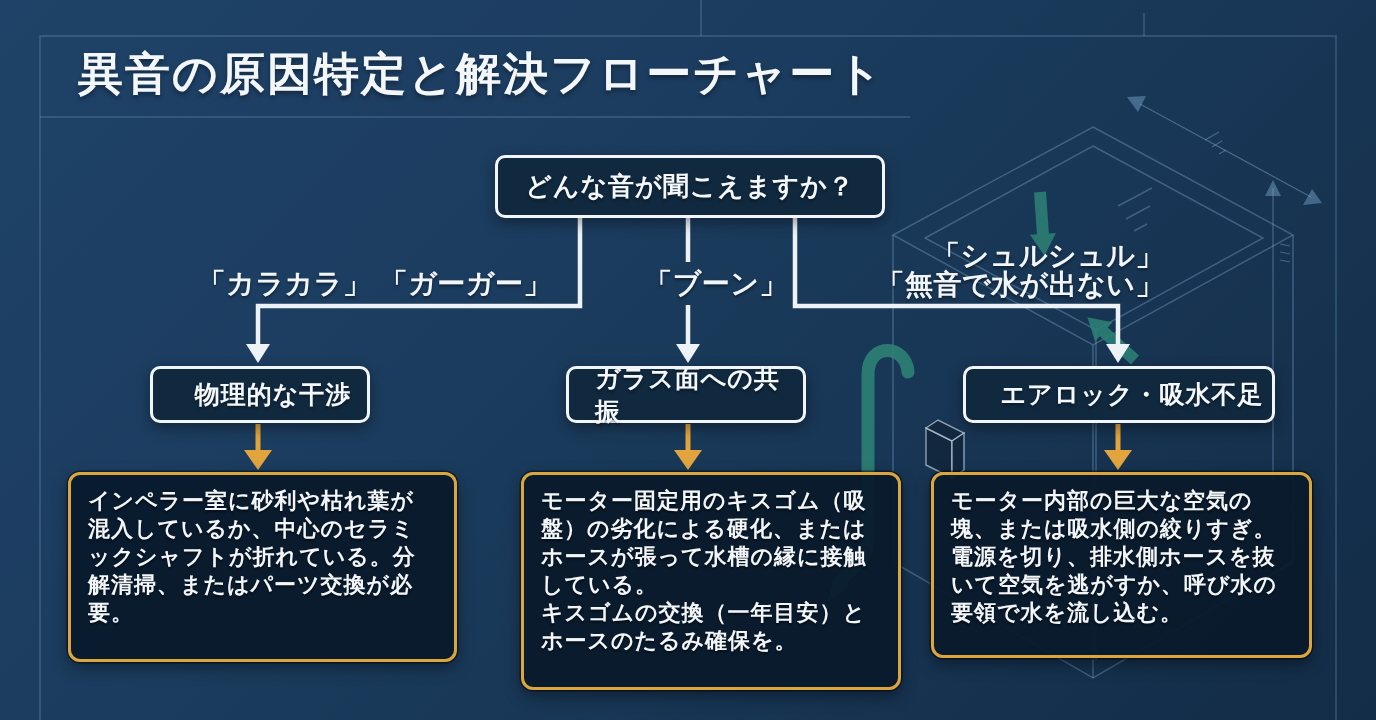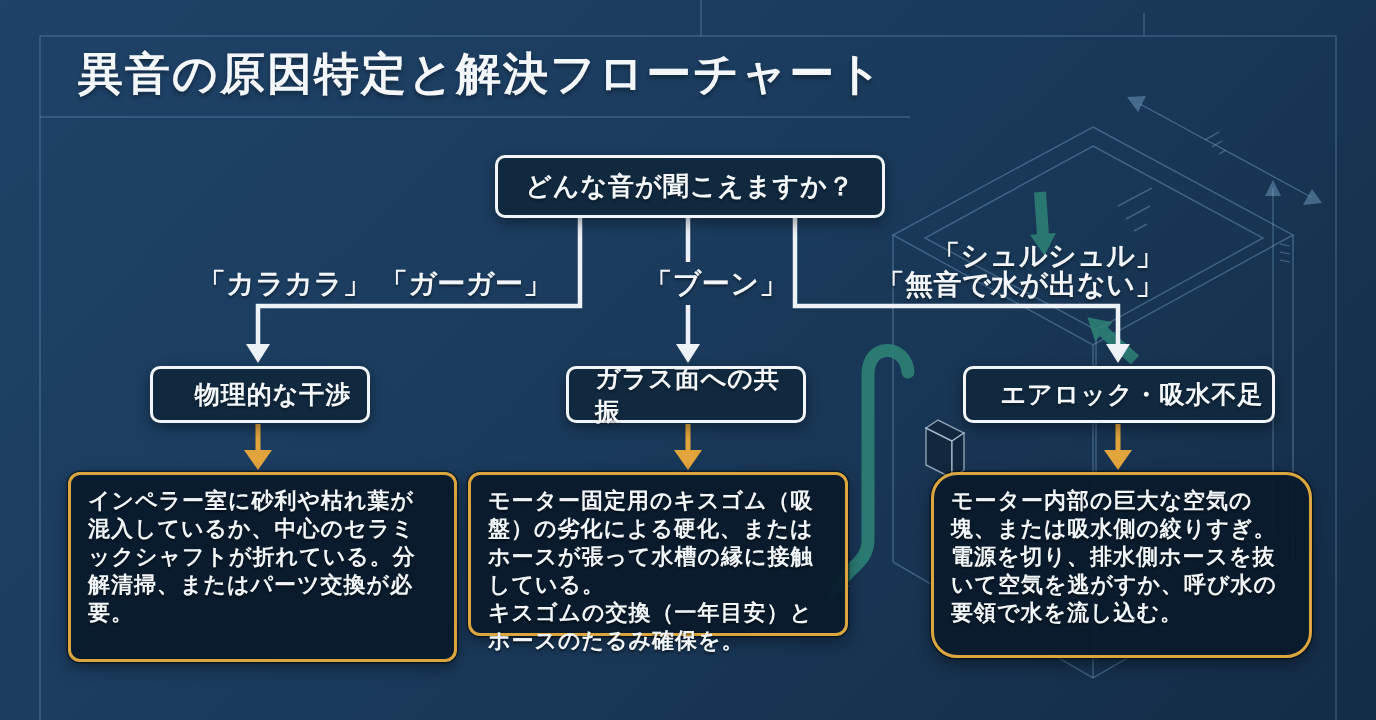--- a/index.html
+++ b/index.html
@@ -59,22 +59,22 @@
     position:absolute;top:472px;z-index:3;box-sizing:border-box;
     background:rgba(9,26,43,.94);
     border:3px solid #dca63e;border-radius:12px;
     padding:12px 17px;
     font-size:22px;font-weight:700;line-height:28px;letter-spacing:1px;
     color:#f2f6f8;white-space:pre-line;
     box-shadow:0 0 0 1.5px rgba(0,0,0,.45),0 6px 16px rgba(0,0,0,.4);
     text-shadow:0 2px 2px rgba(0,0,0,.45);
   }
   .panel1{left:68px;width:389px;height:190px;}
-  .panel2{left:468px;width:380px;height:164px;}
-  .panel3{left:931px;width:381px;height:186px;border-radius:26px;}
+  .panel2{left:521px;width:380px;height:218px;}
+  .panel3{left:931px;width:381px;height:186px;}
 </style>
 </head>
 <body>
 
 <div class="stage">
 
   <svg class="bg" width="1376" height="720" viewBox="0 0 1376 720">
     <g class="frame">
       <path d="M40 720 L40 36 L1336 36 L1336 720"></path>
       <path d="M40 117 H910"></path>

